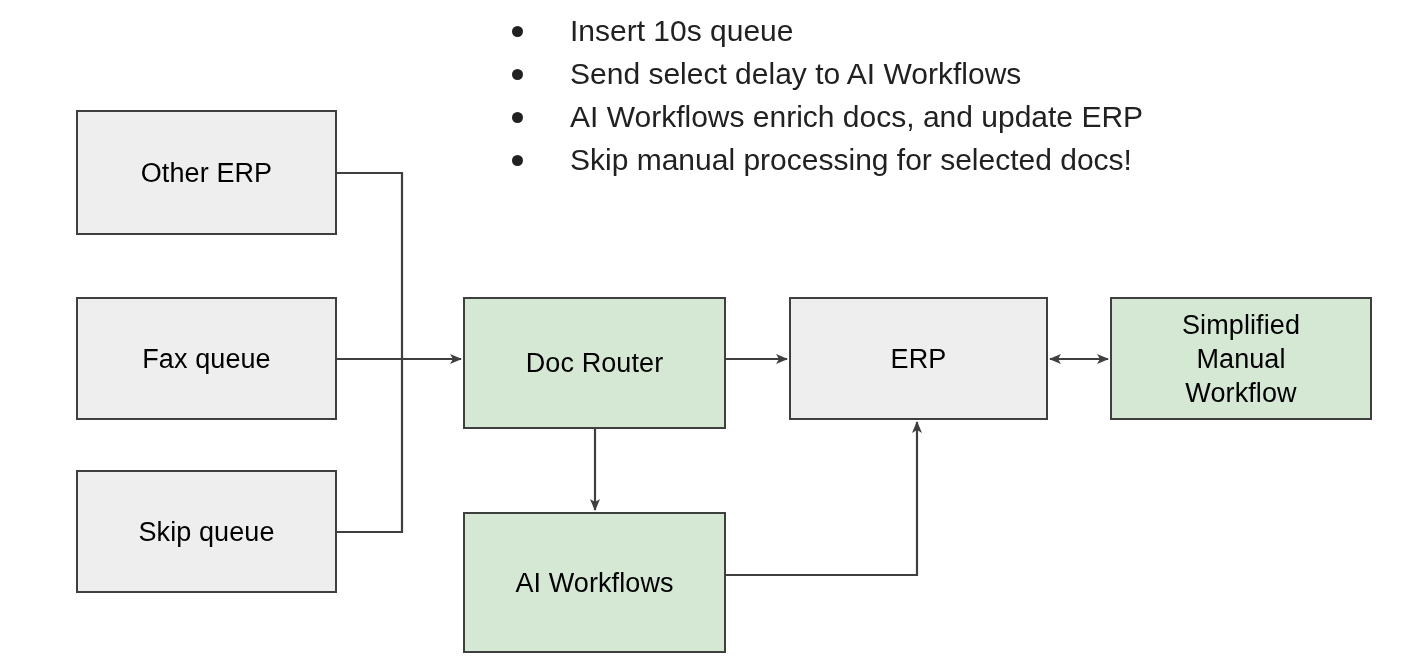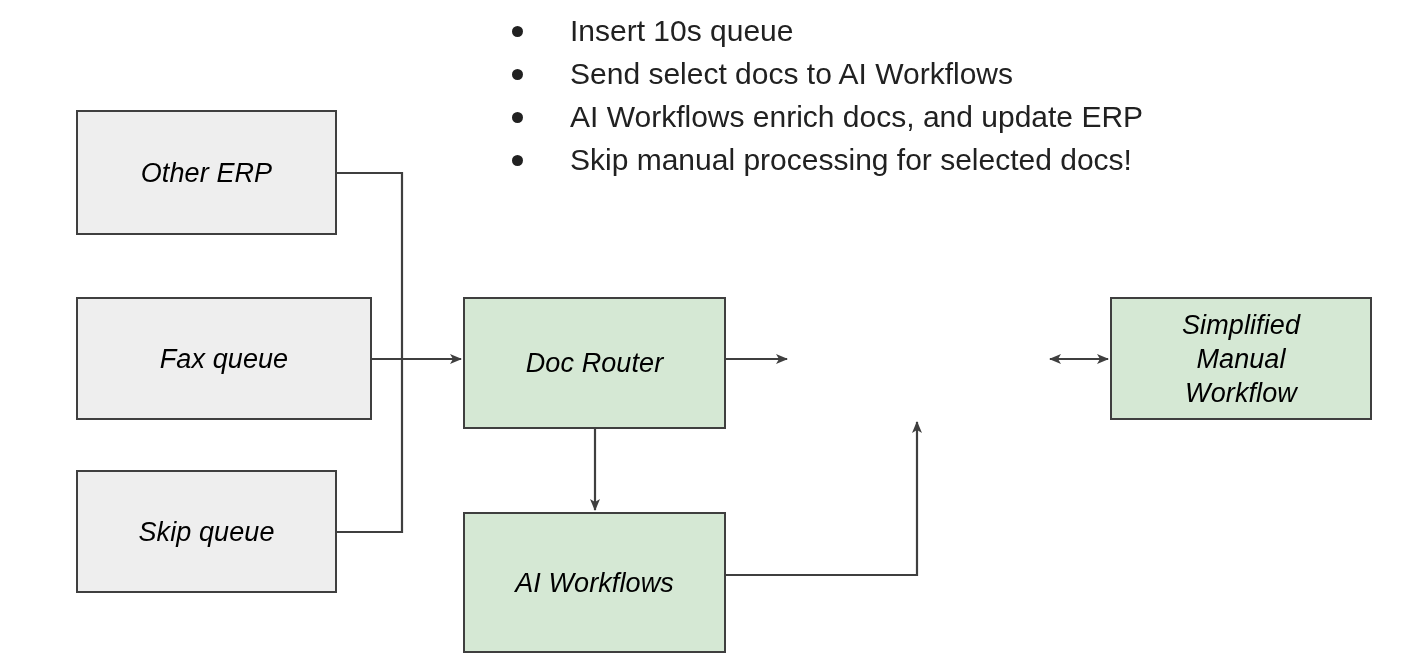--- a/index.html
+++ b/index.html
@@ -27,21 +27,20 @@
     border: 2px solid #3f3f3f;
     display: flex;
     align-items: center;
     justify-content: center;
     text-align: center;
     color: #000000;
     font-size: 27px;
     line-height: 34px;
     letter-spacing: 0.1px;
     padding: 2px 18px;
-    font-style: italic;
   }
   .node-label {
     display: block;
     width: 100%;
     white-space: pre-line;
   }
   .fill-gray  { background: #eeeeee; }
   .fill-green { background: #d5e8d4; }
 
   
@@ -113,51 +112,54 @@
       <path d="M726,575 L917,575 L917,422" marker-end="url(#ah)"></path>
 
       <path d="M1050,359 L1108,359" marker-start="url(#ah-start)" marker-end="url(#ah)"></path>
     </g>
   </svg>
 
   <div class="node fill-gray" style="left:76px;  top:110px; width:261px; height:125px;">
     <span class="node-label">Other ERP</span>
   </div>
 
-  <div class="node fill-gray" style="left:76px;  top:297px; width:296px; height:123px;">
+  <div class="node fill-gray" style="left:76px;  top:297px; width:261px; height:123px;">
     <span class="node-label">Fax queue</span>
   </div>
 
   <div class="node fill-gray" style="left:76px;  top:470px; width:261px; height:123px;">
     <span class="node-label">Skip queue</span>
   </div>
 
   <div class="node fill-green" style="left:463px; top:297px; width:263px; height:132px;">
     <span class="node-label">Doc Router</span>
   </div>
 
   <div class="node fill-green" style="left:463px; top:512px; width:263px; height:141px;">
     <span class="node-label">AI Workflows</span>
   </div>
 
+  <div class="node fill-gray" style="left:789px; top:297px; width:259px; height:123px;">
+    <span class="node-label">ERP</span>
+  </div>
 
   <div class="node fill-green" style="left:1110px; top:297px; width:262px; height:123px;">
     <span class="node-label">Simplified
 Manual
 Workflow</span>
   </div>
 
   <ul id="bullets">
     <li>
       <span class="dot"></span>
       <span>Insert 10s queue</span>
     </li>
     <li>
       <span class="dot"></span>
-      <span>Send select docs to AI Workflows</span>
+      <span>Send select delay to AI Workflows</span>
     </li>
     <li>
       <span class="dot"></span>
       <span>AI Workflows enrich docs, and update ERP</span>
     </li>
     <li>
       <span class="dot"></span>
       <span>Skip manual processing for selected docs!</span>
     </li>
   </ul>

